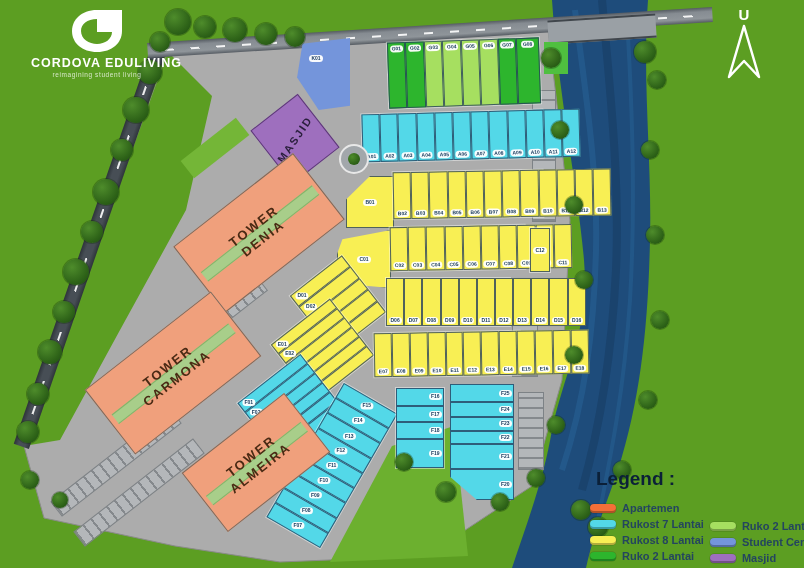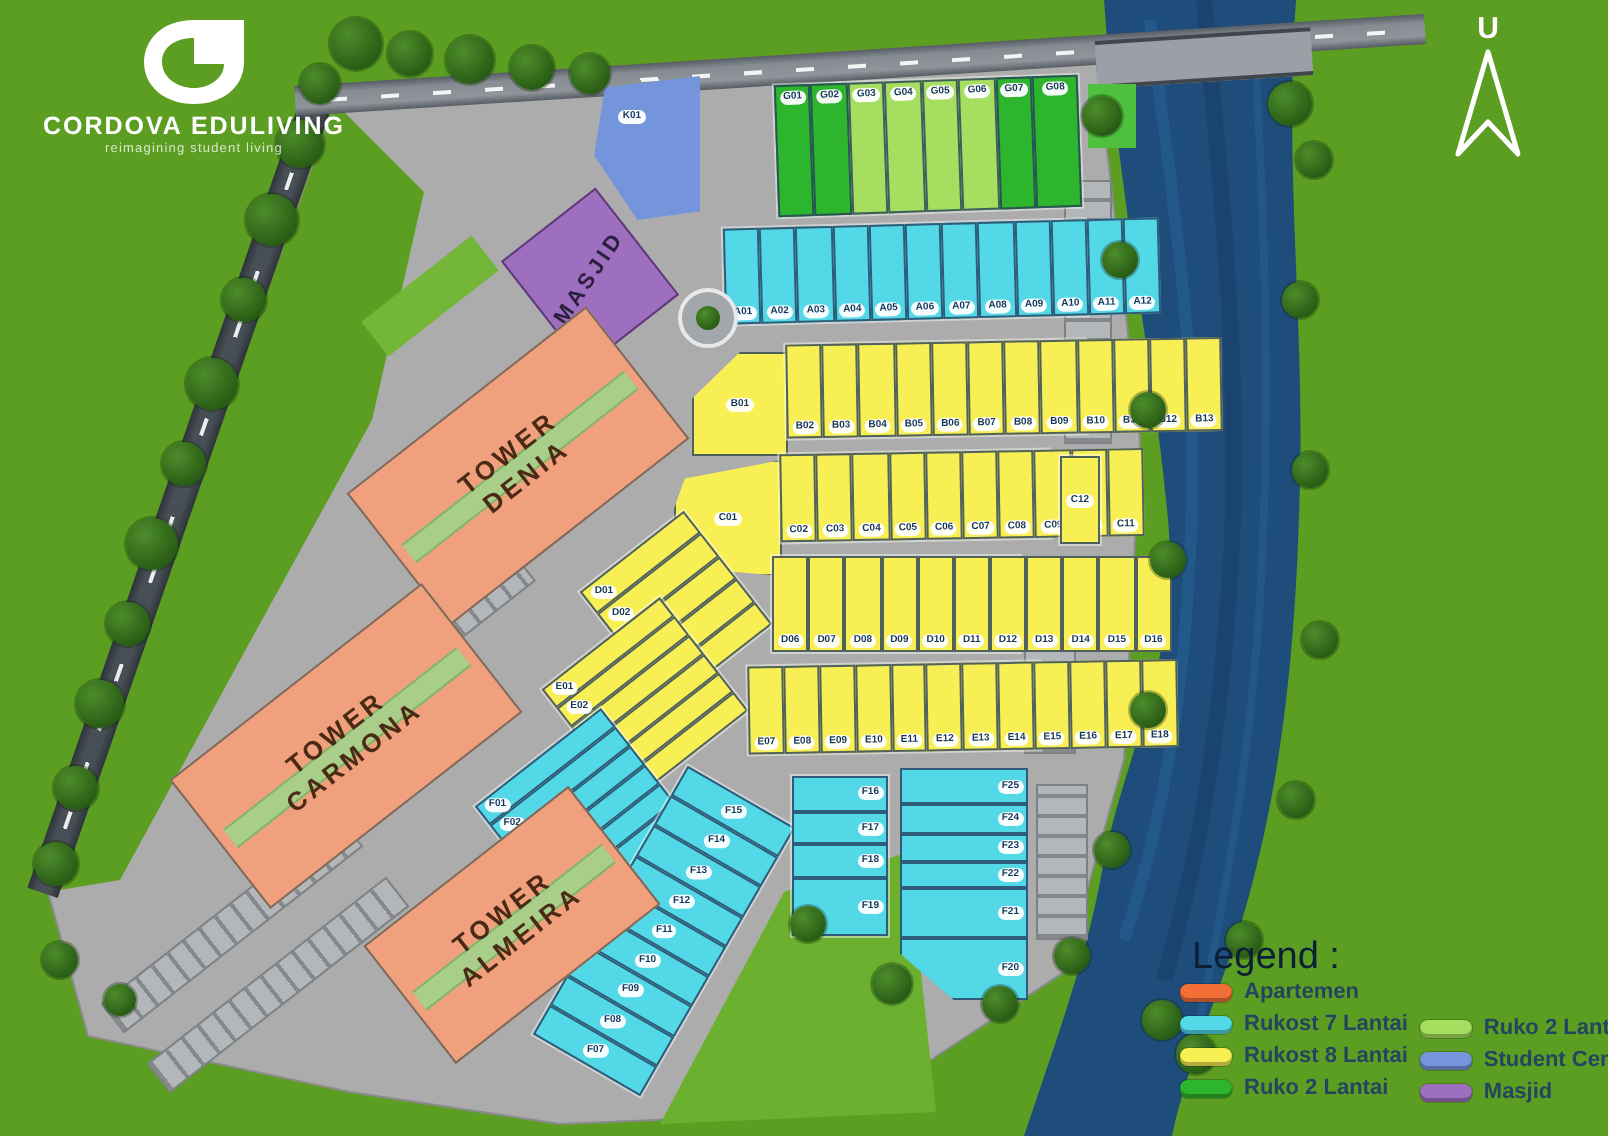--- a/index.html
+++ b/index.html
@@ -96,30 +96,30 @@
   #tw-almeira{left:191px;top:425px;width:128px;height:73px;transform:rotate(-38deg);}
 
   #roundabout{position:absolute;left:339px;top:144px;width:26px;height:26px;border-radius:50%;
     background:#a2a7ab;border:2px solid #e8e8e8;display:flex;align-items:center;justify-content:center;}
   #roundabout .core{width:12px;height:12px;border-radius:50%;
     background:radial-gradient(circle at 35% 32%,#4E8C2B,#2E6318 62%,#1C4A10);}
 
   
   #logo{position:absolute;left:12px;top:8px;width:170px;color:#fff;}
   #logo .mark{display:block;margin:0 auto 2px auto;}
-  #logo .bname{font-weight:800;font-size:12.5px;letter-spacing:1px;text-align:center;white-space:nowrap;}
+  #logo .bname{font-weight:800;font-size:12.5px;letter-spacing:1px;text-align:right;white-space:nowrap;}
   #logo .btag{font-weight:400;font-size:6.5px;letter-spacing:.6px;text-align:center;opacity:.75;margin-top:1px;}
 
   
   #compass{position:absolute;left:722px;top:6px;width:44px;text-align:center;color:#fff;}
   #compass .u{font-weight:800;font-size:15px;}
 
   
   #legend{position:absolute;left:590px;top:468px;width:212px;}
-  #legend .ltitle{font-weight:400;font-size:19px;color:#0b2038;margin:0 0 0 6px;}
+  #legend .ltitle{font-weight:700;font-size:19px;color:#0b2038;margin:0 0 12px 6px;}
   #legend .cols{display:flex;gap:6px;}
   #legend .lcol{display:flex;flex-direction:column;gap:4px;}
   #legend .lcol.offset{margin-top:18px;}
   .lrow{display:flex;align-items:center;gap:6px;}
   .swatch{width:26px;height:9px;border-radius:4px;box-shadow:inset 0 -2px 0 rgba(0,0,0,.28),0 0 0 .5px rgba(0,0,0,.2);flex:0 0 auto;}
   .llabel{font-weight:700;font-size:11px;color:#24455f;white-space:nowrap;}
 </style>
 </head>
 <body>
 

